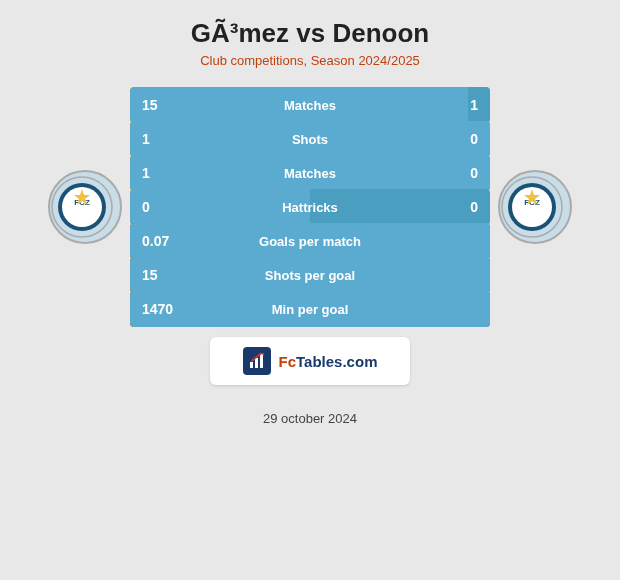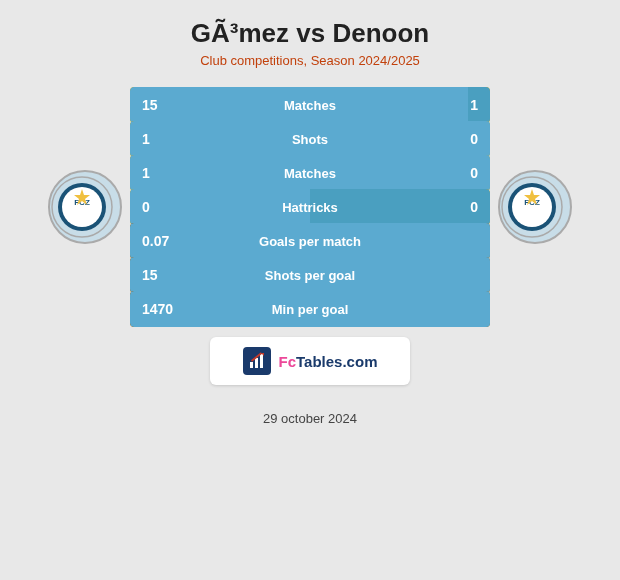--- a/index.html
+++ b/index.html
@@ -179,21 +179,21 @@
       justify-content: center;
     }
 
     .fctables-text {
       font-size: 15px;
       font-weight: bold;
       color: #1a3a6b;
     }
 
     .fctables-text span {
-      color: #ec4899;
+      color: #c2410c;
     }
 
     .date-text {
       font-size: 13px;
       color: #444;
       margin-top: 26px;
       text-align: center;
     }
   </style>
 </head>

